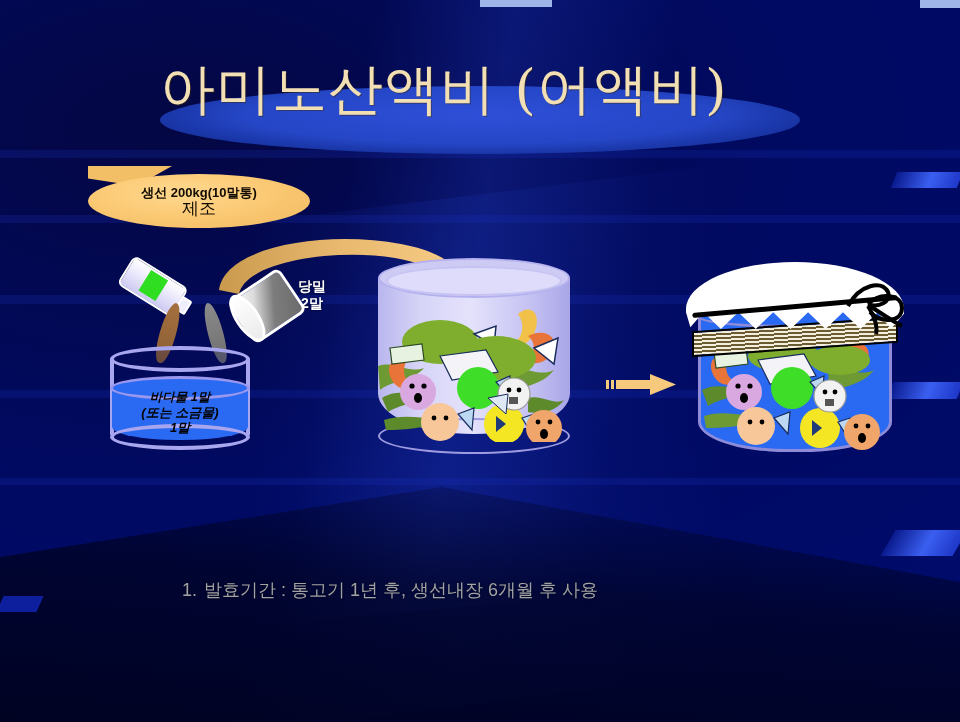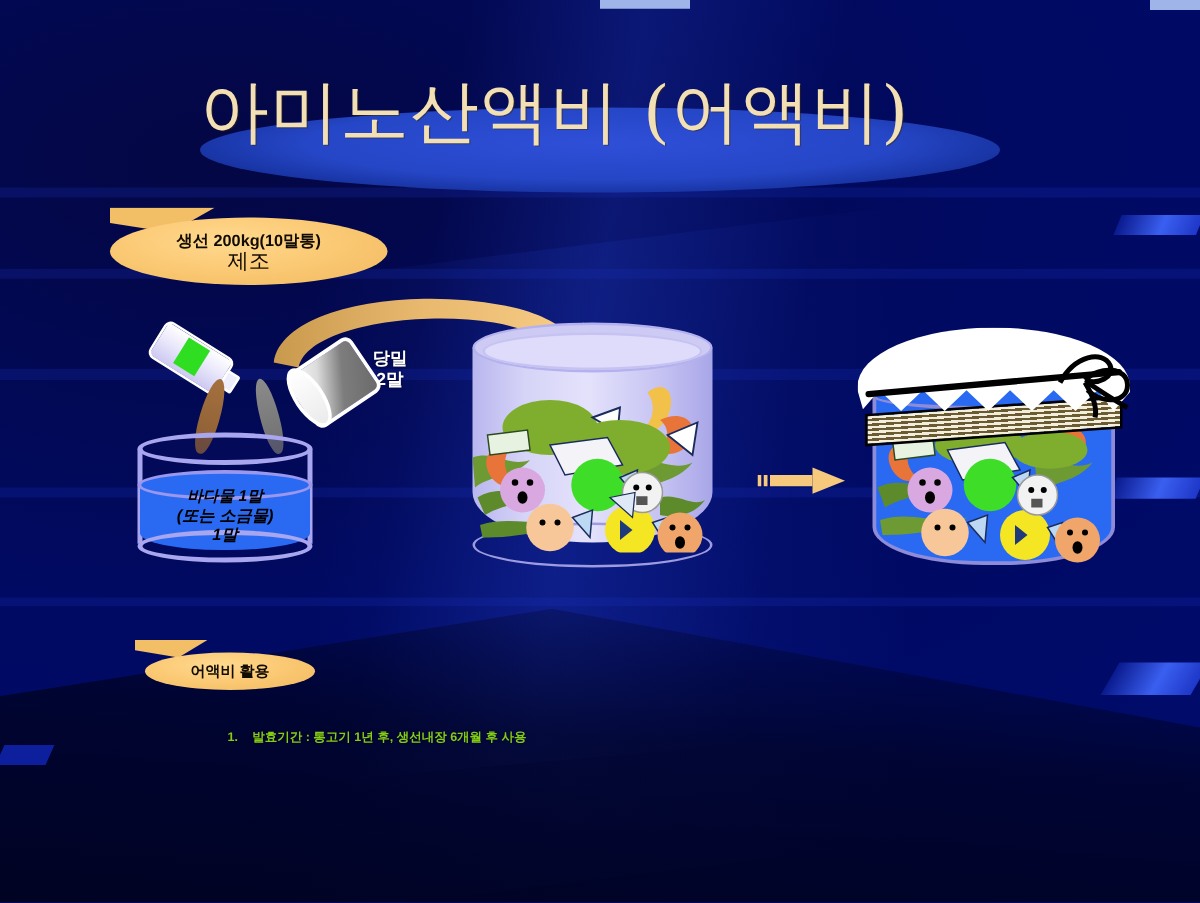--- a/index.html
+++ b/index.html
@@ -214,21 +214,21 @@
     position:absolute;left:6px;top:42px;width:206px;height:5px;background:#000;
     border-radius:3px;transform:rotate(-5deg);
   }
 
   
   #arrow-straight{position:absolute;left:606px;top:372px;width:72px;height:24px;}
 
   
   #notes{position:absolute;left:182px;top:572px;width:640px;}
   .note{
-    color:#84cc16;font-size:10px;line-height:37px;font-weight:bold;white-space:nowrap;
+    color:#a3a3a3;font-size:18px;line-height:37px;font-weight:normal;white-space:nowrap;
     text-shadow:0 0 2px rgba(0,0,0,.5);
   }
   .note .num{display:inline-block;min-width:17px;}
 </style>
 </head>
 <body>
 
 <div id="slide">
 
   <div class="bg-base"></div>
@@ -407,26 +407,20 @@
     <div class="jar-cloth"></div>
     <div class="jar-string"></div>
     <svg style="position:absolute;left:158px;top:16px;width:66px;height:58px;" viewBox="0 0 66 58">
       <path d="M4,28 C16,6 38,2 44,14 C48,24 34,30 24,26" fill="none" stroke="#000" stroke-width="4"></path>
       <path d="M24,26 C36,14 58,16 58,30 C58,44 38,46 26,34" fill="none" stroke="#000" stroke-width="4"></path>
       <path d="M24,28 C30,38 34,48 32,56" fill="none" stroke="#000" stroke-width="4"></path>
       <path d="M26,28 C38,36 50,44 58,48" fill="none" stroke="#000" stroke-width="4"></path>
     </svg>
   </div>
 
-  <div class="callout" id="callout-use">
-    <div class="tail"></div>
-    <div class="bubble">
-      <div class="l1">어액비 활용</div>
-    </div>
-  </div>
 
   <div id="notes">
     <div class="note">
       <span class="num">1.</span>
       <span>발효기간 : 통고기 1년 후, 생선내장 6개월 후 사용</span>
     </div>
   </div>
 
 </div>
 

